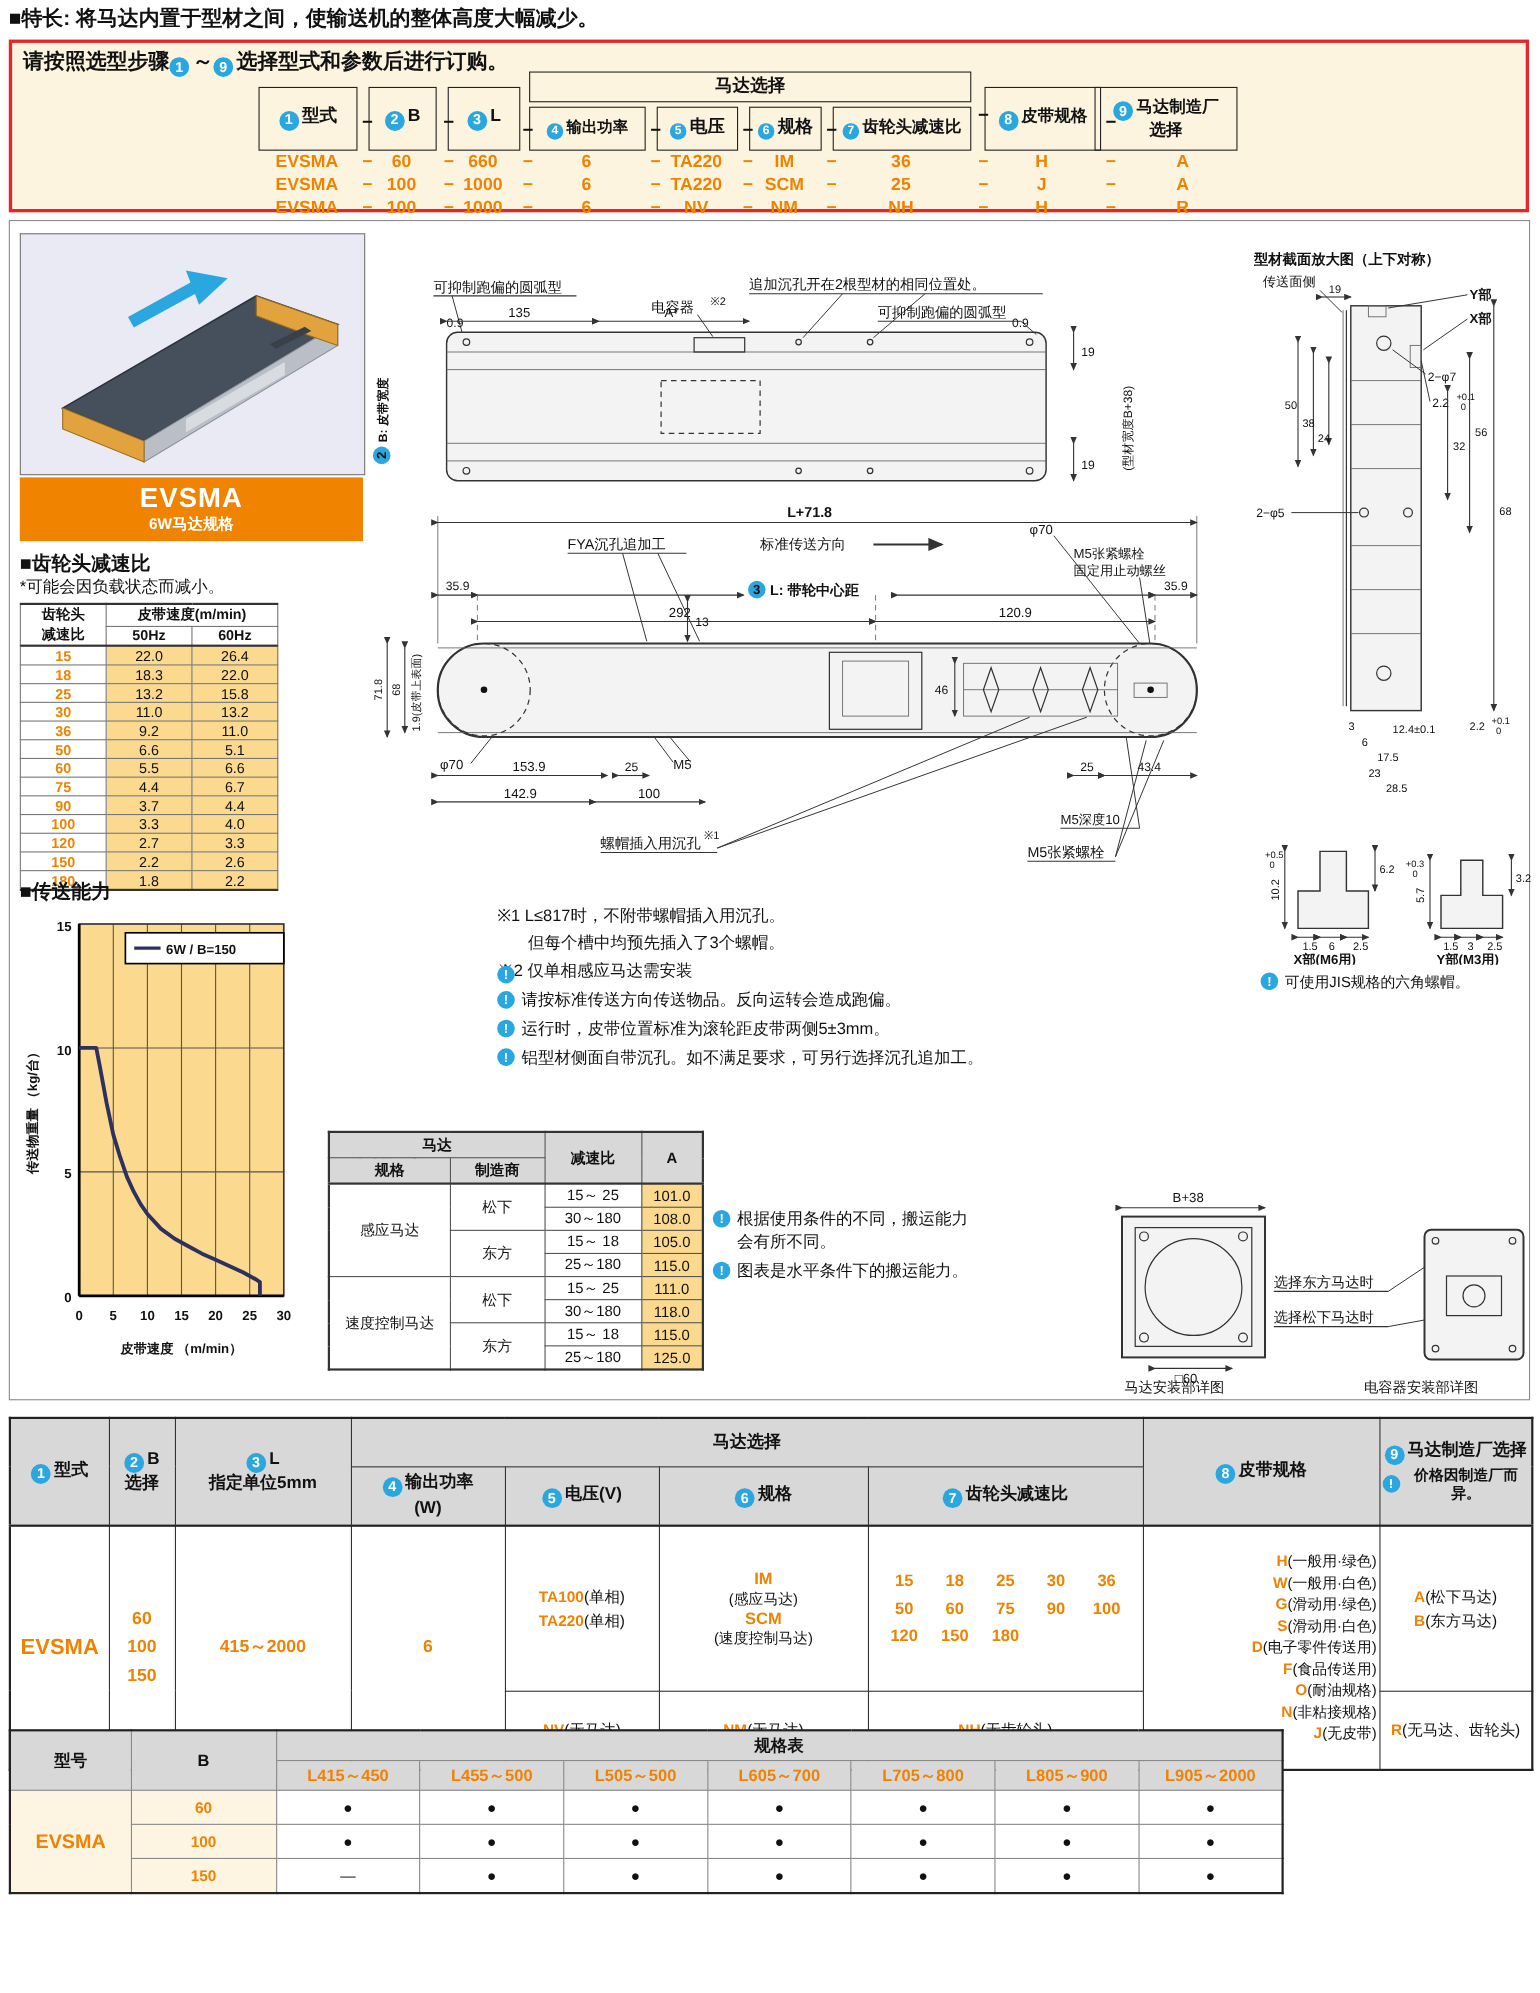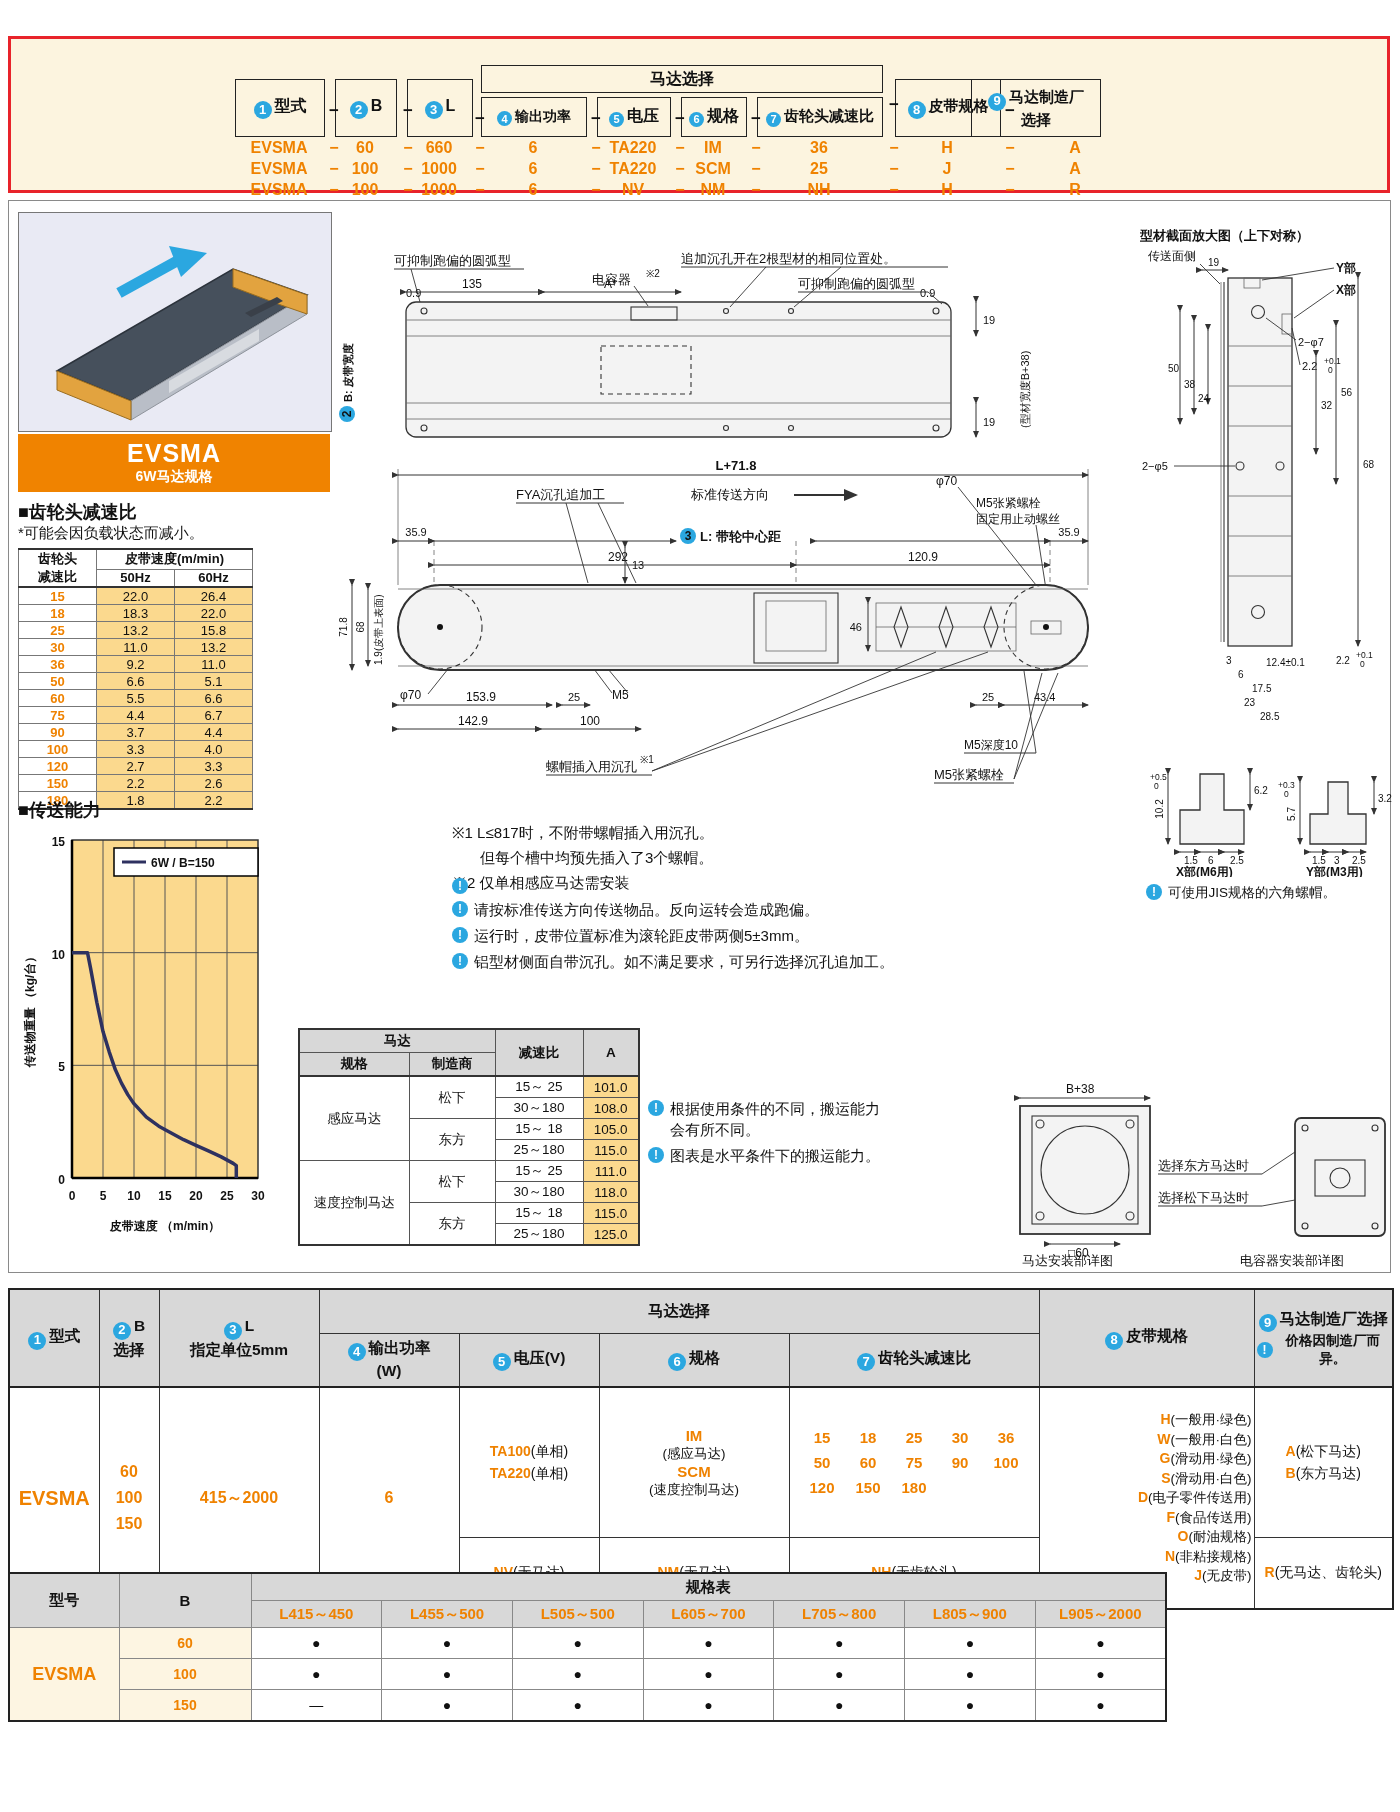--- a/index.html
+++ b/index.html
@@ -81,22 +81,26 @@
   .dashln{stroke-dasharray:5 4}
   .dim{stroke:#333;stroke-width:1;marker-start:url(#ah);marker-end:url(#ah)}
   .ldr{stroke:#333;stroke-width:.9;fill:none}
   .ul{stroke:#333;stroke-width:1}
 </style>
 </head>
 <body>
 
 <div id="page">
 
+  <div id="feature" class="abs">■特长: 将马达内置于型材之间，使输送机的整体高度大幅减少。</div>
 
   <div id="order-box" class="abs">
+    <div id="order-instruction">
+      <span>请按照选型步骤</span><span class="cnum">1</span><span>～</span><span class="cnum">9</span><span>选择型式和参数后进行订购。</span>
+    </div>
     <div class="obox" style="left:224px;top:40px;width:88px;height:56px">
       <div><span class="cnum">1</span><span>型式</span></div>
     </div>
     <div class="obox" style="left:324px;top:40px;width:60px;height:56px">
       <div><span class="cnum">2</span><span>B</span></div>
     </div>
     <div class="obox" style="left:396px;top:40px;width:64px;height:56px">
       <div><span class="cnum">3</span><span>L</span></div>
     </div>
     <div class="obox" style="left:470px;top:26px;width:400px;height:26px">
@@ -110,21 +114,21 @@
     </div>
     <div class="obox" style="left:670px;top:58px;width:64px;height:38px">
       <div><span class="cnum s">6</span><span>规格</span></div>
     </div>
     <div class="obox" style="left:746px;top:58px;width:124px;height:38px;font-size:15px">
       <div><span class="cnum s">7</span><span>齿轮头减速比</span></div>
     </div>
     <div class="obox" style="left:884px;top:40px;width:104px;height:56px;font-size:15px">
       <div><span class="cnum">8</span><span>皮带规格</span></div>
     </div>
-    <div class="obox" style="left:960px;top:40px;width:128px;height:56px;font-size:15px">
+    <div class="obox" style="left:984px;top:40px;width:128px;height:56px;font-size:15px">
       <div><span class="cnum">9</span><span>马达制造厂</span></div>
       <div>选择</div>
     </div>
     <div id="order-conn">
         <span class="conn-dash" style="left: 316px; top: 62px;">−</span>
         <span class="conn-dash" style="left: 390px; top: 62px;">−</span>
         <span class="conn-dash" style="left: 462px; top: 70px;">−</span>
         <span class="conn-dash" style="left: 578px; top: 70px;">−</span>
         <span class="conn-dash" style="left: 662px; top: 70px;">−</span>
         <span class="conn-dash" style="left: 738px; top: 70px;">−</span>

